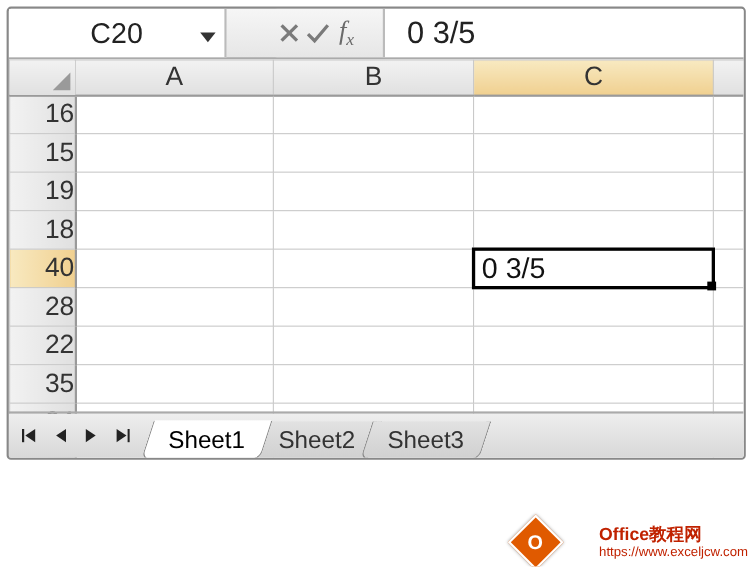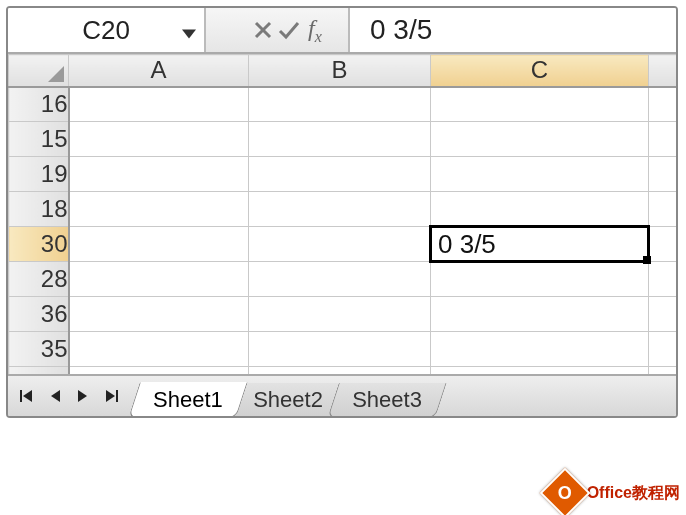--- a/index.html
+++ b/index.html
@@ -270,20 +270,21 @@
     .wm-logo-inner {
       transform: rotate(-45deg);
       color: #fff;
       font-weight: bold;
       font-size: 18px;
     }
     .wm-text {
       display: flex;
       flex-direction: column;
       line-height: 1.1;
+      margin-left: 36px;
     }
     .wm-text .wm-t1 { font-size: 16px; color:#c02200; font-weight:bold; text-shadow:0 0 2px #fff;}
     .wm-text .wm-t2 { font-size: 12px; color:#c02200; text-shadow:0 0 2px #fff;}
   </style>
 </head>
 <body>
 
 <div class="outer-frame">
 
   <div class="formula-bar">
@@ -355,39 +356,39 @@
         <td class="cell"></td>
       </tr>
       <tr>
         <th class="row-header"><span>18</span></th>
         <td class="cell"></td>
         <td class="cell"></td>
         <td class="cell"></td>
         <td class="cell"></td>
       </tr>
       <tr>
-        <th class="row-header active"><span>30</span></th>
+        <th class="row-header active"><span>40</span></th>
         <td class="cell"></td>
         <td class="cell"></td>
         <td class="cell active">
           <div class="active-cell-inner">
             <span>0 3/5</span>
           </div>
         </td>
         <td class="cell"></td>
       </tr>
       <tr>
         <th class="row-header"><span>28</span></th>
         <td class="cell"></td>
         <td class="cell"></td>
         <td class="cell"></td>
         <td class="cell"></td>
       </tr>
       <tr>
-        <th class="row-header"><span>36</span></th>
+        <th class="row-header"><span>22</span></th>
         <td class="cell"></td>
         <td class="cell"></td>
         <td class="cell"></td>
         <td class="cell"></td>
       </tr>
       <tr>
         <th class="row-header"><span>35</span></th>
         <td class="cell"></td>
         <td class="cell"></td>
         <td class="cell"></td>
@@ -444,14 +445,15 @@
   </div>
 
 </div>
 
 <div class="watermark">
   <div class="wm-logo">
     <span class="wm-logo-inner">O</span>
   </div>
   <div class="wm-text">
     <span class="wm-t1">Office教程网</span>
+    <span class="wm-t2">https://www.exceljcw.com</span>
   </div>
 </div>
 
 </body></html>

